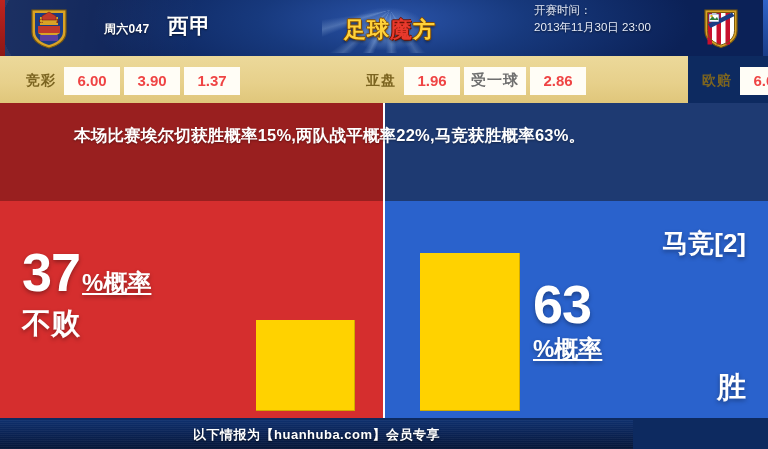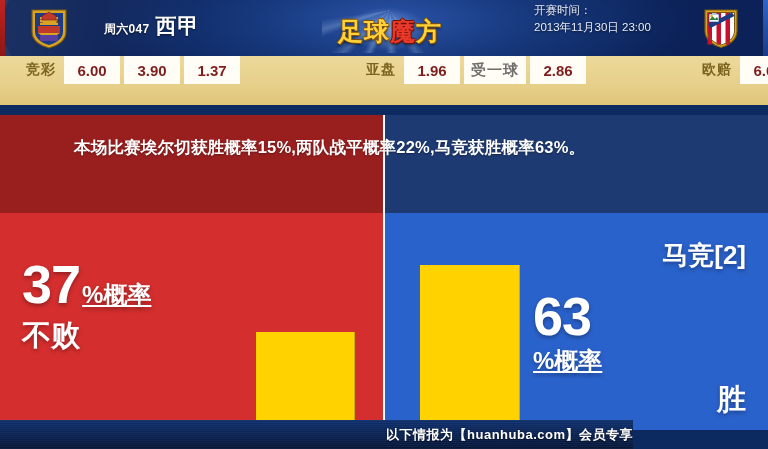--- a/index.html
+++ b/index.html
@@ -39,21 +39,21 @@
     background:linear-gradient(180deg,#2f63c9,#1a3c86);
   }
 
   
   .crest{position:absolute;top:6px;width:46px;height:44px;}
   .crest-left{left:26px;}
   .crest-right{right:24px;}
 
   .league-block{
     position:absolute;left:104px;top:12px;
-    color:#fff;display:flex;align-items:baseline;gap:6px;
+    color:#fff;display:flex;align-items:baseline;gap:18px;
     text-shadow:0 1px 2px rgba(0,0,0,.55);
   }
   .round-no{font-size:12px;font-weight:bold;letter-spacing:.3px;}
   .league-name{font-size:21px;font-weight:bold;letter-spacing:1px;}
 
   
   .center-logo{
     position:absolute;left:322px;top:3px;width:136px;height:50px;
     overflow:hidden;
   }
@@ -66,63 +66,63 @@
         rgba(190,220,255,0) 48deg, rgba(200,228,255,.25) 54deg, rgba(190,220,255,0) 62deg,
         rgba(190,220,255,0) 300deg, rgba(200,228,255,.2) 308deg, rgba(190,220,255,0) 316deg,
         rgba(190,220,255,0) 330deg, rgba(200,228,255,.24) 338deg, rgba(190,220,255,0) 346deg);
   }
   .center-logo .glow{
     position:absolute;left:48%;top:4px;width:80px;height:44px;margin-left:-40px;
     background:radial-gradient(ellipse at center, rgba(170,210,255,.55) 0%, rgba(120,170,240,0) 70%);
   }
   .logo-text{
     position:absolute;left:0;right:0;top:12px;text-align:center;
-    font-size:25px;font-weight:bold;letter-spacing:1px;
+    font-size:22px;font-weight:bold;letter-spacing:1px;
     color:#ffd23a;
     text-shadow:
       0 0 1px #6b3b00,
       1px 1px 0 #8a5200,
       -1px 0 0 #8a5200,
       0 -1px 0 #8a5200,
       0 2px 3px rgba(0,0,0,.6);
   }
   .logo-text .hot{color:#e8392c;text-shadow:1px 1px 0 #6e1200,-1px 0 0 #6e1200,0 -1px 0 #6e1200,0 2px 3px rgba(0,0,0,.6);}
 
   .kickoff{
     position:absolute;left:534px;top:2px;width:160px;
     color:#e8eefb;font-size:11.5px;line-height:17px;
     text-shadow:0 1px 2px rgba(0,0,0,.6);
   }
 
   
   .odds-bar{
-    position:absolute;left:0;top:56px;width:768px;height:49px;
+    position:absolute;left:0;top:56px;width:688px;height:49px;
     background:linear-gradient(180deg,#ecd99a 0%,#e7d08b 55%,#dfc579 100%);
-    display:flex;align-items:flex-start;
+    display:flex;align-items:center;
   }
   .odds-group{display:flex;align-items:center;height:28px;}
   .odds-label{
     color:#7b6420;font-size:14px;font-weight:bold;letter-spacing:1px;
     margin-right:8px;white-space:nowrap;
   }
   .odds-cell{
-    background:#fffdf6;color:#7f1d1d;
+    background:#fffdf6;color:#ef4444;
     font-size:15px;font-weight:bold;
     height:28px;min-width:44px;padding:0 6px;
     display:flex;align-items:center;justify-content:center;
     margin-right:4px;white-space:nowrap;
   }
   .odds-cell.han{color:#6f6f6f;letter-spacing:1px;min-width:50px;}
   .g1{margin-left:26px;}
   .g2{margin-left:122px;}
   .g3{margin-left:112px;}
 
   
   .main{
-    position:absolute;left:0;top:115px;width:768px;height:315px;
+    position:absolute;left:0;top:103px;width:768px;height:315px;
   }
   .side{position:absolute;top:0;height:315px;overflow:hidden;}
   .side-left{left:0;width:384px;background:linear-gradient(180deg,#991f1f 0%,#991f1f 31.1%,#d52e2e 31.1%,#d52e2e 100%);}
   .side-right{left:384px;width:384px;background:linear-gradient(180deg,#1e3a72 0%,#1e3a72 31.1%,#2a62cc 31.1%,#2a62cc 100%);}
   .divider{
     position:absolute;left:383px;top:0;width:2px;height:315px;background:#ffffff;
   }
 
   
   .headline{
@@ -149,21 +149,21 @@
   .pct-num{font-size:54px;font-weight:bold;line-height:58px;letter-spacing:-1px;}
   .pct-suffix{font-size:24px;font-weight:bold;margin-left:2px;letter-spacing:0px;text-decoration:underline;}
   .verdict{font-size:29px;font-weight:bold;line-height:36px;margin-top:4px;}
 
   
   .footer{
     position:absolute;left:0;top:420px;width:633px;height:29px;
     background:
       repeating-linear-gradient(0deg, rgba(255,255,255,.045) 0 1px, rgba(255,255,255,0) 1px 2px),
       linear-gradient(180deg,#0e2f6d 0%,#0a2150 55%,#061637 100%);
-    display:flex;align-items:center;justify-content:flex-end;
+    display:flex;align-items:center;justify-content:center;
   }
   .footer-text{
     color:#fff;font-size:13px;font-weight:bold;letter-spacing:.5px;
     text-shadow:0 1px 2px rgba(0,0,0,.6);
   }
 </style>
 </head>
 <body>
 
 <div id="app">

